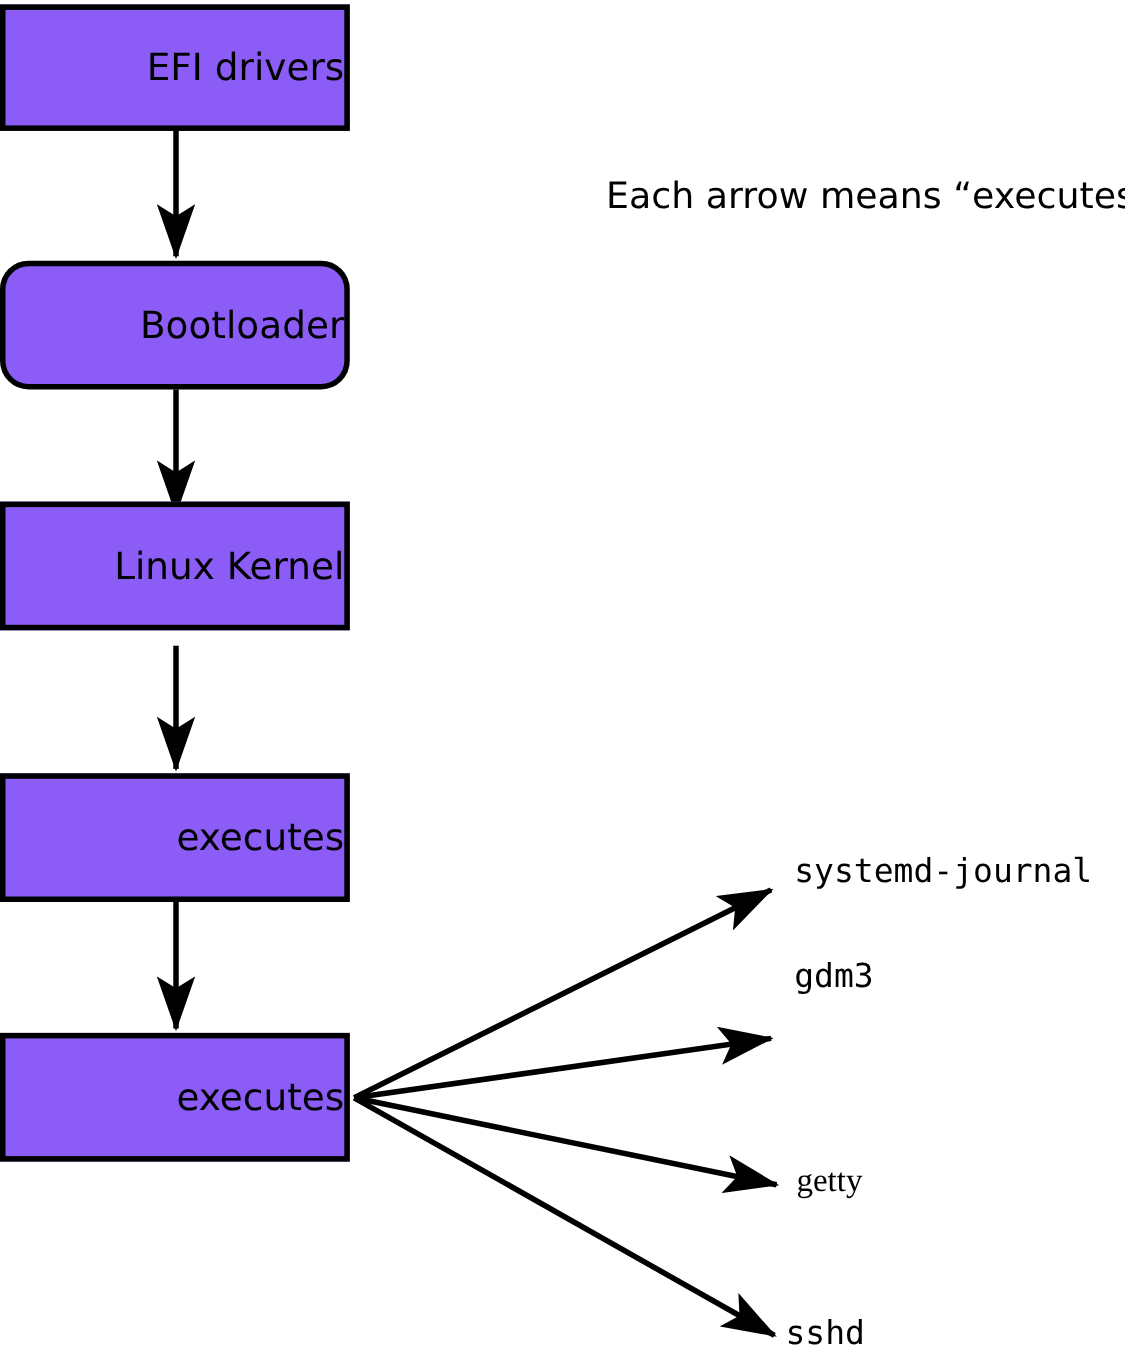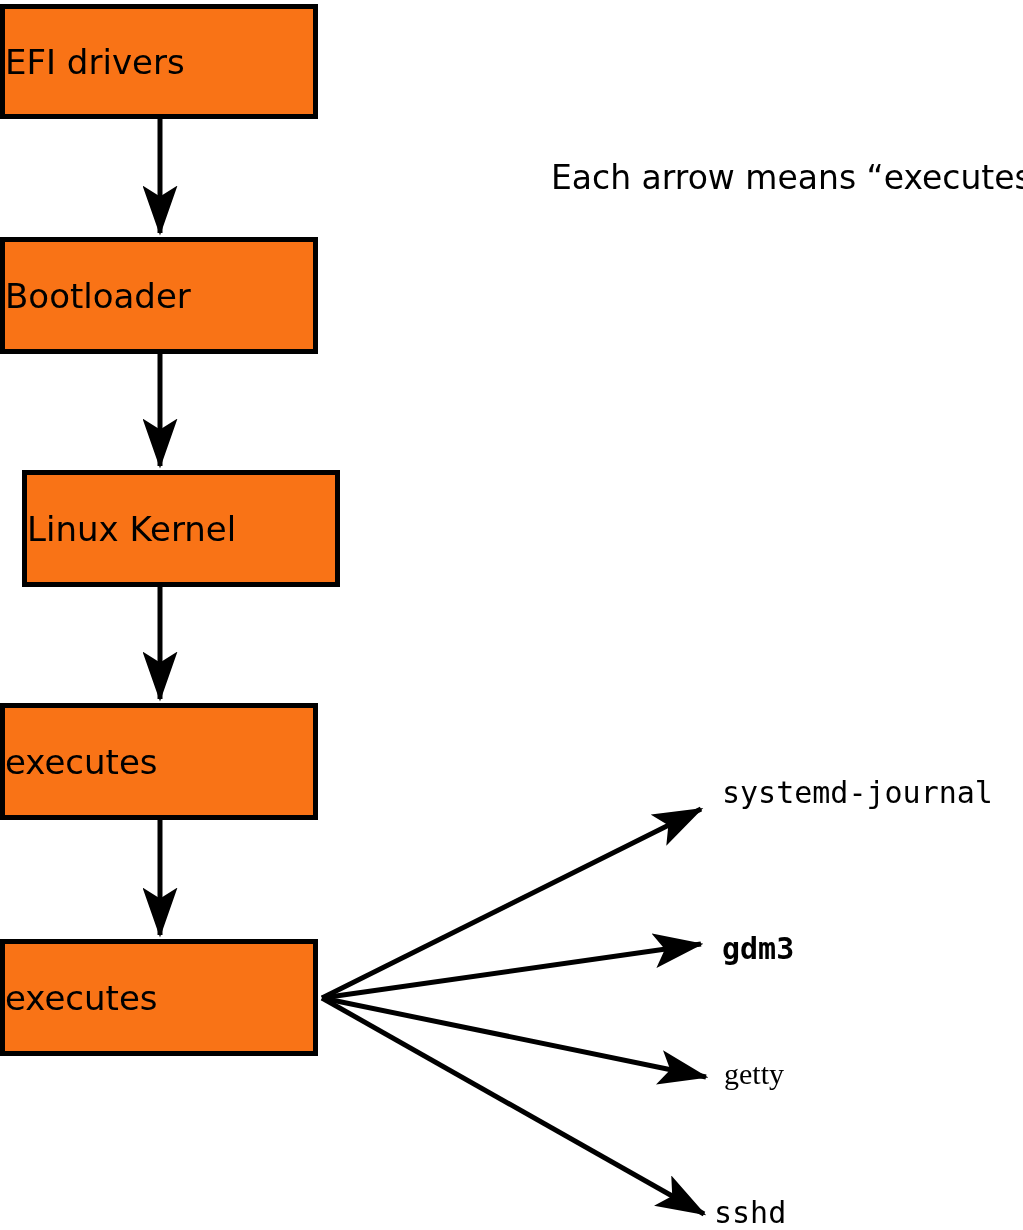--- a/index.html
+++ b/index.html
@@ -22,24 +22,24 @@
     top: 0;
     width: 1023px;
     height: 1230px;
   }
   .flow-box {
     position: absolute;
     left: 0;
     width: 308px;
     height: 107px;
     border: 5px solid #000000;
-    background: #f97316;
+    background: #8b5cf6;
     display: flex;
     align-items: center;
-    justify-content: flex-start;
+    justify-content: flex-end;
     font-size: 34px;
     line-height: 1;
     white-space: nowrap;
   }
   .note {
     position: absolute;
     left: 551px;
     top: 158px;
     font-size: 33px;
     line-height: 40px;
@@ -47,27 +47,27 @@
   }
   .spawn-label {
     position: absolute;
     font-family: "DejaVu Sans Mono", monospace;
     font-size: 30px;
     line-height: 40px;
     height: 40px;
     white-space: nowrap;
   }
   #spawn-systemd-journal { left: 722px; top: 773px; }
-  #spawn-gdm3            { left: 722px; top: 929px; font-weight: bold; }
+  #spawn-gdm3            { left: 722px; top: 868px; }
   #spawn-getty           { left: 724px; top: 1054px; font-family: Liberation Serif, serif; }
   #spawn-sshd            { left: 714px; top: 1193px; }
 
   #box-efi        { top: 4px;   height: 105px; }
-  #box-bootloader { top: 237px; }
-  #box-kernel     { top: 470px; margin-left: 22px; }
+  #box-bootloader { top: 237px; border-radius: 26px; }
+  #box-kernel     { top: 456px; }
   #box-initramfs  { top: 703px; }
   #box-systemd    { top: 939px; }
 </style>
 </head>
 <body>
 
 <div id="canvas">
 
   <svg id="arrow-layer" viewBox="0 0 1023 1230" xmlns="http://www.w3.org/2000/svg">
     <defs>

